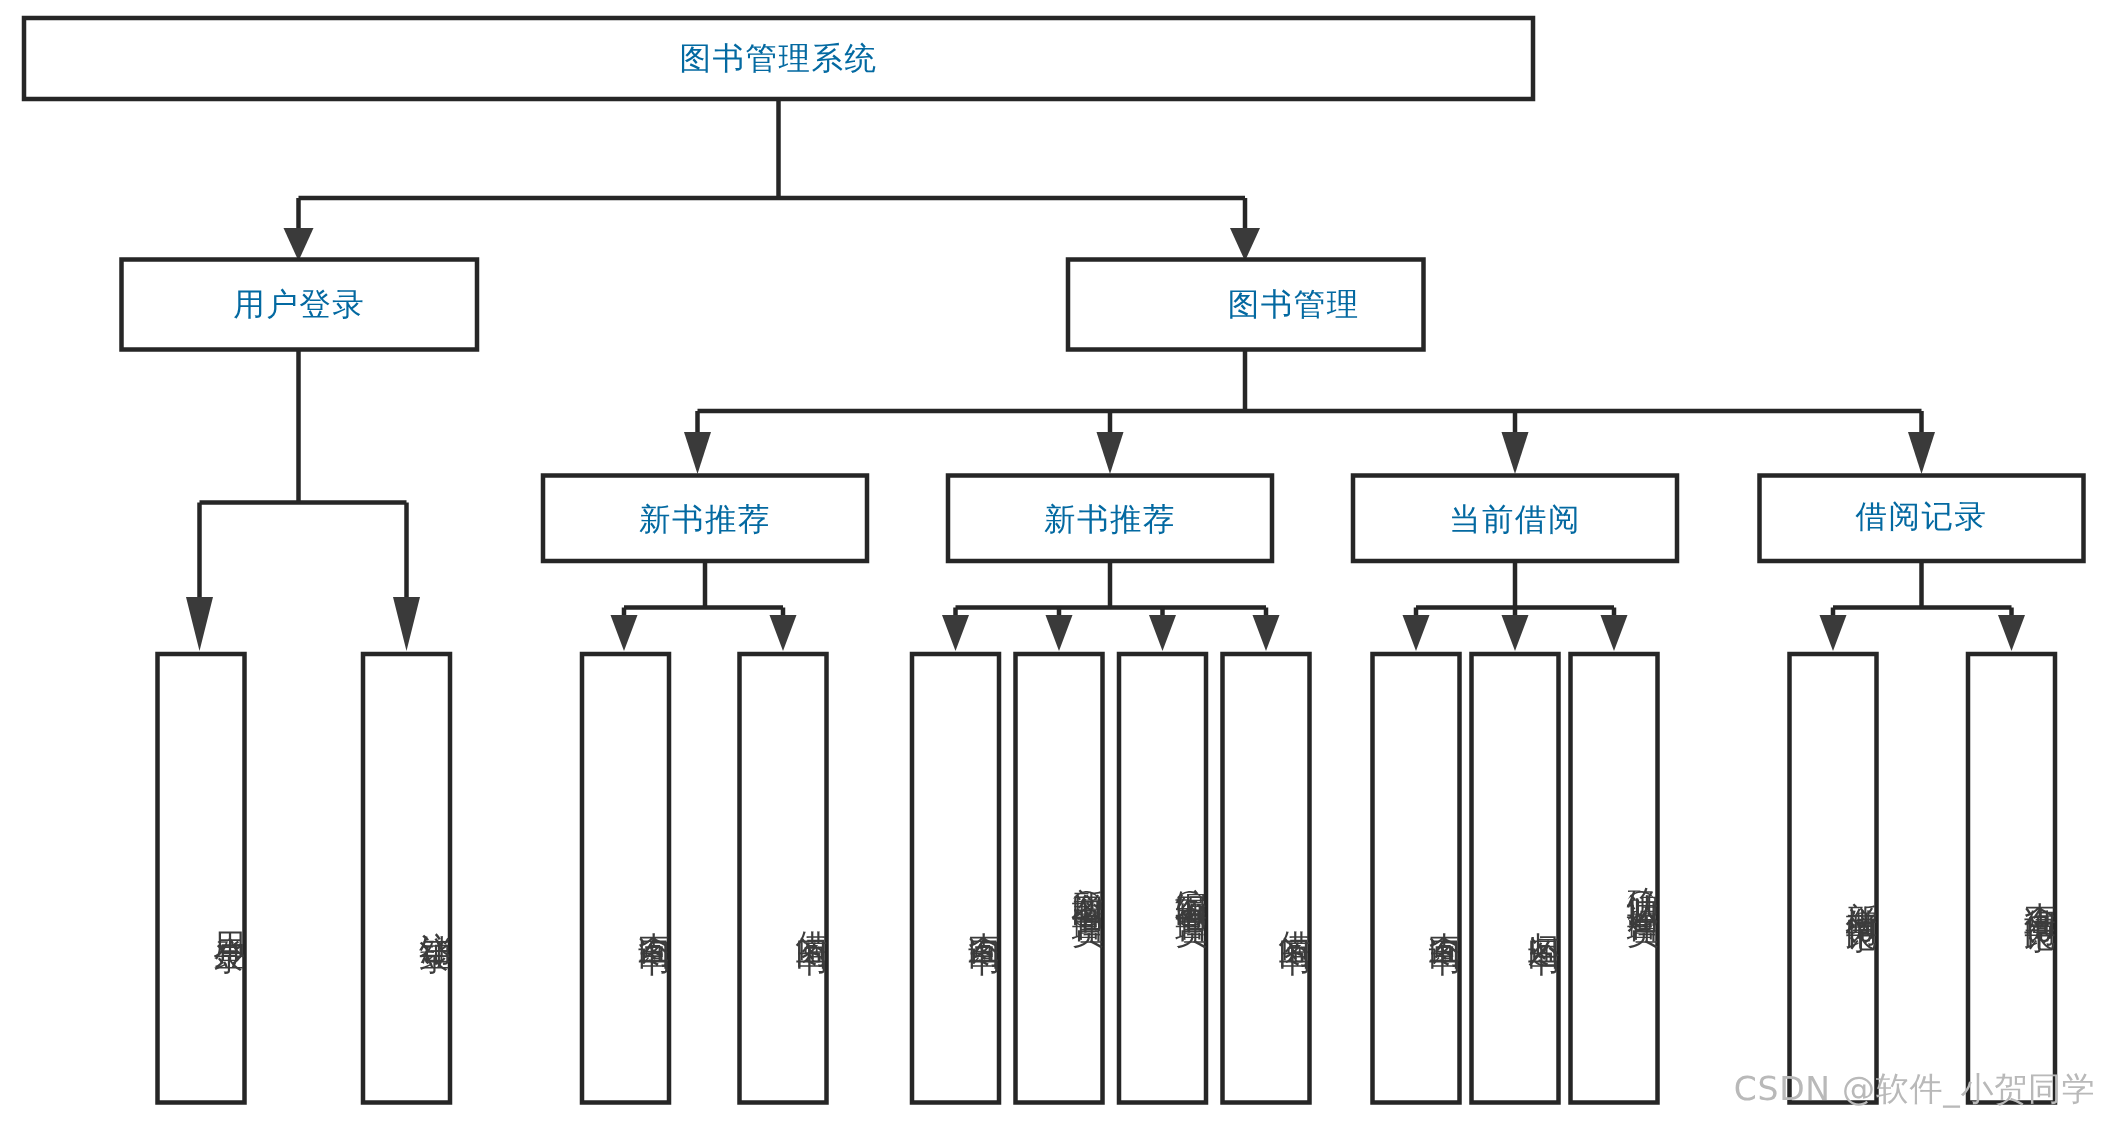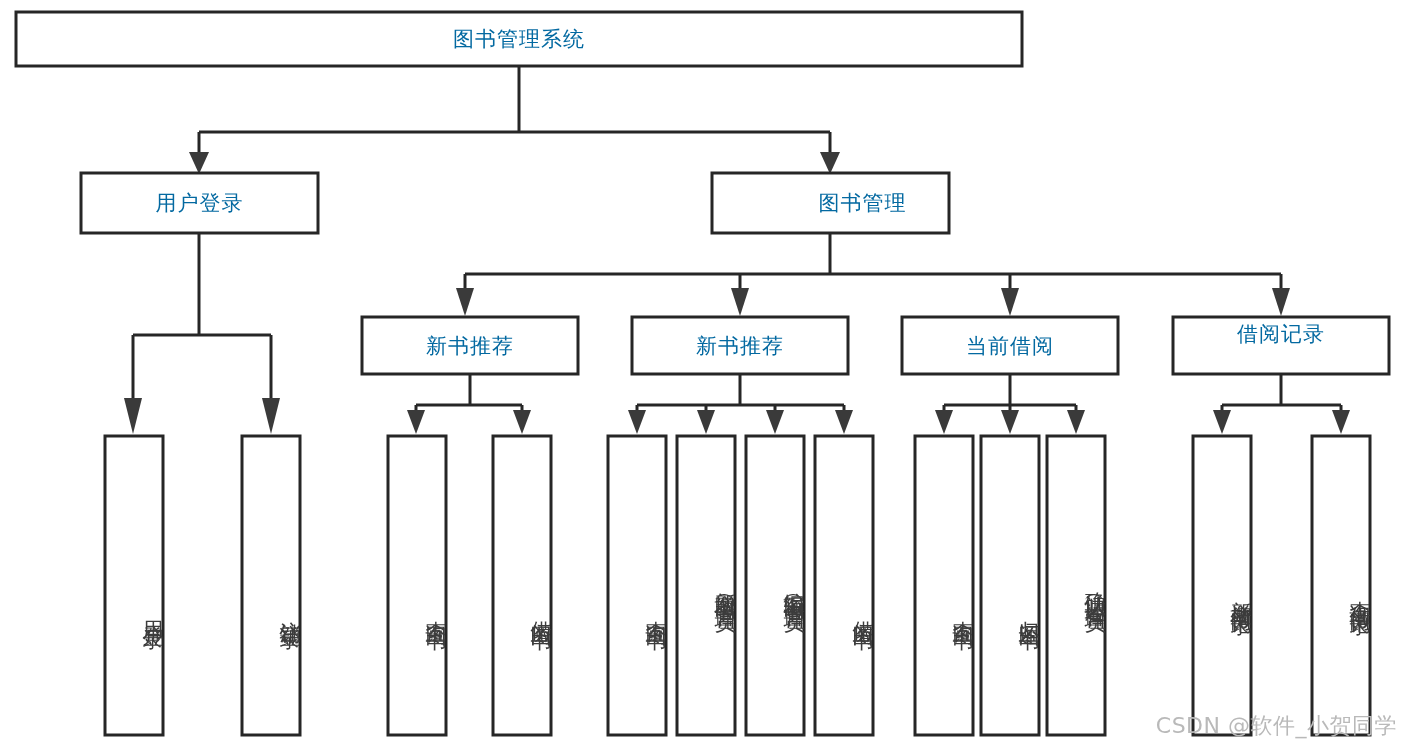--- a/index.html
+++ b/index.html
@@ -183,21 +183,21 @@
   </svg>
 
   <div class="node-label-h" style="left:16px; top:12px; width:1006px; height:54px;">图书管理系统</div>
 
   <div class="node-label-h" style="left:81px; top:173px; width:237px; height:60px;">用户登录</div>
   <div class="node-label-h" style="left:712px; top:173px; width:237px; height:60px;margin-left:32px;">图书管理</div>
 
   <div class="node-label-h" style="left:362px; top:317px; width:216px; height:57px;">新书推荐</div>
   <div class="node-label-h" style="left:632px; top:317px; width:216px; height:57px;">新书推荐</div>
   <div class="node-label-h" style="left:902px; top:317px; width:216px; height:57px;">当前借阅</div>
-  <div class="node-label-h" style="left:1173px; top:307px; width:216px; height:53px;">借阅记录</div>
+  <div class="node-label-h" style="left:1173px; top:317px; width:216px; height:53px;">借阅记录</div>
 
   <div class="node-label-v" style="left:105px; top:495px; width:58px; height:230px;">用户登录</div>
   <div class="node-label-v" style="left:242px; top:495px; width:58px; height:230px;">注销登录</div>
 
   <div class="node-label-v" style="left:388px; top:495px; width:58px; height:230px;">查询图书</div>
   <div class="node-label-v" style="left:493px; top:495px; width:58px; height:230px;">借阅图书</div>
 
   <div class="node-label-v" style="left:608px; top:495px; width:58px; height:230px;">查询图书</div>
   <div class="node-label-v" style="left:677px; top:443px; width:58px; height:290px;">新增图书（管理员）</div>
   <div class="node-label-v" style="left:746px; top:443px; width:58px; height:290px;">编辑图书（管理员）</div>

